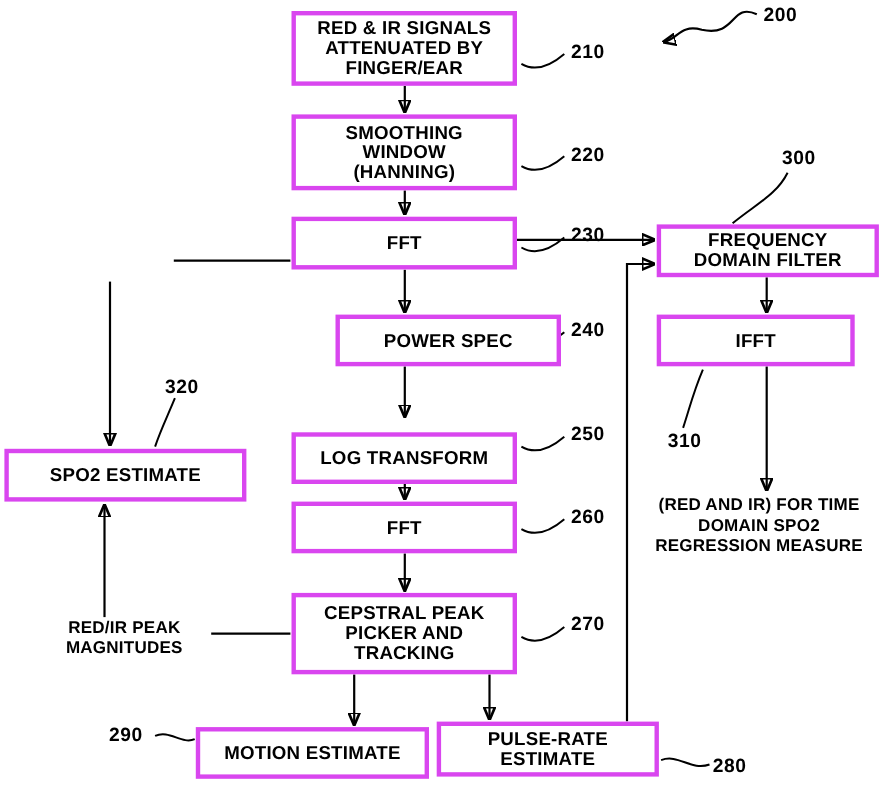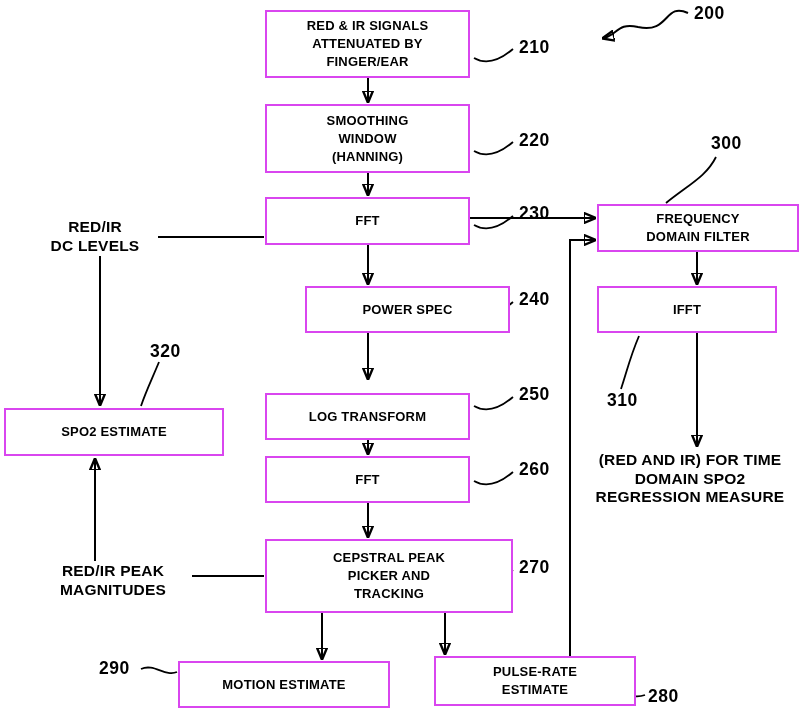--- a/index.html
+++ b/index.html
@@ -10,29 +10,29 @@
     width: 802px;
     height: 714px;
     background: #ffffff;
     overflow: hidden;
   }
   .wires { position: absolute; left: 0; top: 0; }
   .wires line, .wires path { stroke: #000; stroke-width: 2; fill: none; }
   .wires path.leader { stroke-width: 1.8; }
   .box {
     position: absolute;
-    border: 2px solid #d946ef;
+    border: 4px solid #d946ef;
     background: #fff;
     display: flex;
     flex-direction: column;
     align-items: center;
     justify-content: center;
     text-align: center;
     font-weight: bold;
-    font-size: 13px;
+    font-size: 17px;
     line-height: 18px;
     letter-spacing: 0.2px;
     white-space: nowrap;
   }
   .ref {
     position: absolute;
     font-weight: bold;
     font-size: 17.5px;
     letter-spacing: 0.5px;
   }
@@ -117,52 +117,48 @@
   </div>
 
   <div class="box" style="left:265px; top:381px; width:205px; height:47px;margin-top:12px;">
     <span>LOG TRANSFORM</span>
   </div>
 
   <div class="box" style="left:265px; top:456px; width:205px; height:47px;">
     <span>FFT</span>
   </div>
 
-  <div class="box" style="left:265px; top:539px; width:248px; height:74px;">
+  <div class="box" style="left:265px; top:539px; width:205px; height:74px;">
     <span>CEPSTRAL PEAK</span>
     <span>PICKER AND</span>
     <span>TRACKING</span>
   </div>
 
   <div class="box" style="left:178px; top:661px; width:212px; height:47px;">
     <span>MOTION ESTIMATE</span>
   </div>
 
-  <div class="box" style="left:397px; top:656px; width:202px; height:50px;margin-left:37px;">
+  <div class="box" style="left:397px; top:656px; width:202px; height:50px;">
     <span>PULSE-RATE</span>
     <span>ESTIMATE</span>
   </div>
 
   <div class="box" style="left:597px; top:204px; width:202px; height:48px;">
     <span>FREQUENCY</span>
     <span>DOMAIN FILTER</span>
   </div>
 
   <div class="box" style="left:597px; top:286px; width:180px; height:47px;">
     <span>IFFT</span>
   </div>
 
   <div class="box" style="left:4px; top:408px; width:220px; height:48px;">
     <span>SPO2 ESTIMATE</span>
   </div>
 
-  <div class="note" style="left:35px; top:218px; width:120px;">
-    <span>RED/IR</span>
-    <span>DC LEVELS</span>
-  </div>
 
   <div class="note" style="left:38px; top:562px; width:150px;">
     <span>RED/IR PEAK</span>
     <span>MAGNITUDES</span>
   </div>
 
   <div class="note" style="left:578px; top:451px; width:224px;">
     <span>(RED AND IR) FOR TIME</span>
     <span>DOMAIN SPO2</span>
     <span>REGRESSION MEASURE</span>

